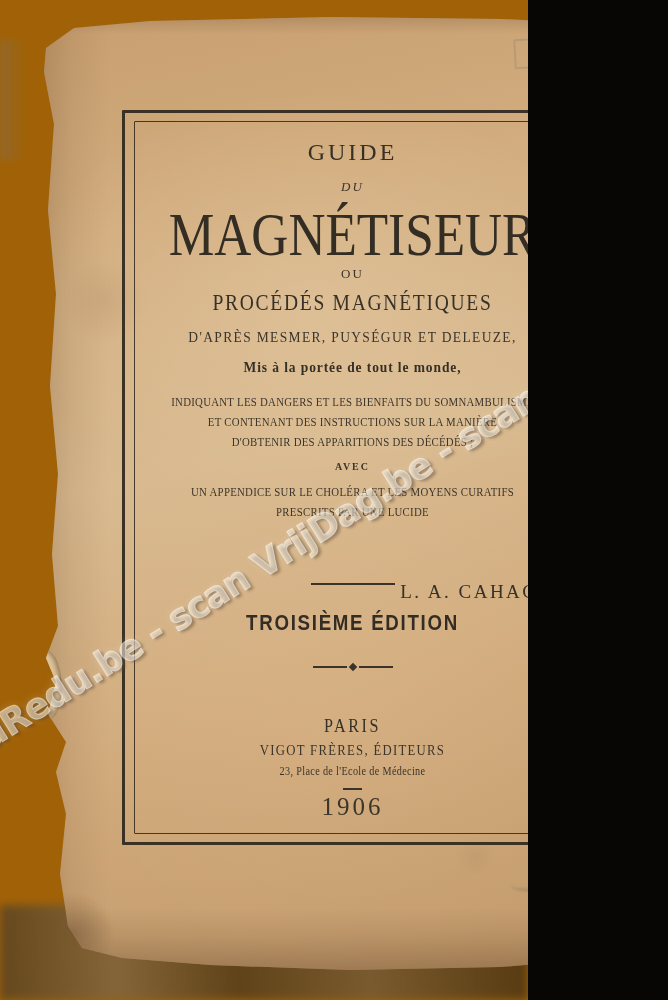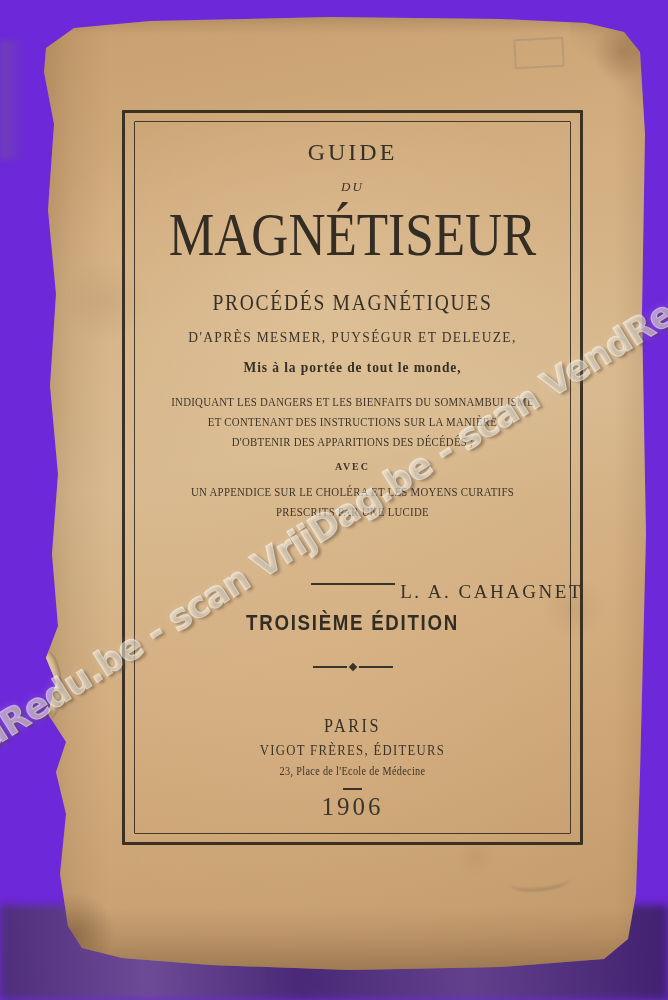--- a/index.html
+++ b/index.html
@@ -1,18 +1,18 @@
 <!DOCTYPE html>
 <html><head>
 <meta charset="utf-8">
 <style>
   html,body{margin:0;padding:0;background:#070605;}
   .stage{
-    position:relative;width:668px;height:1000px;overflow:hidden;
-    background:#6d28d9;
+    position:relative;width:528px;height:1000px;overflow:hidden;
+    background:#a16207;
     font-family:"Liberation Serif", serif;
   }
   
   .floor{
     position:absolute;left:0;bottom:0;width:100%;height:95px;
     background:linear-gradient(88deg,#35322f 0%,#6e6862 22%,#2c2a28 45%,#5a554f 70%,#1d1b1a 100%);
     opacity:.55;filter:blur(4px);
   }
   .streak-topleft{
     position:absolute;left:0;top:40px;width:26px;height:120px;
@@ -128,20 +128,21 @@
     <div class="corner-fold"></div>
     <div class="chip-exposed"></div>
     <div class="chip-shadow"></div>
 
     <div class="frame-outer"></div>
     <div class="frame-inner"></div>
 
     <div class="tl l-guide">GUIDE</div>
     <div class="tl l-du">DU</div>
     <div class="tl l-magnetiseur">MAGNÉTISEUR</div>
+    <div class="tl l-ou">OU</div>
     <div class="tl l-procedes cond2">PROCÉDÉS MAGNÉTIQUES</div>
 
     <div class="tl l-dapres cond">D'APRÈS MESMER, PUYSÉGUR ET DELEUZE,</div>
     <div class="tl l-mis cond">Mis à la portée de tout le monde,</div>
 
     <div class="tl l-desc0 cond">INDIQUANT LES DANGERS ET LES BIENFAITS DU SOMNAMBULISME</div>
     <div class="tl l-desc1 cond">ET CONTENANT DES INSTRUCTIONS SUR LA MANIÈRE</div>
     <div class="tl l-desc2 cond">D'OBTENIR DES APPARITIONS DES DÉCÉDÉS ;</div>
 
     <div class="tl l-avec">AVEC</div>

